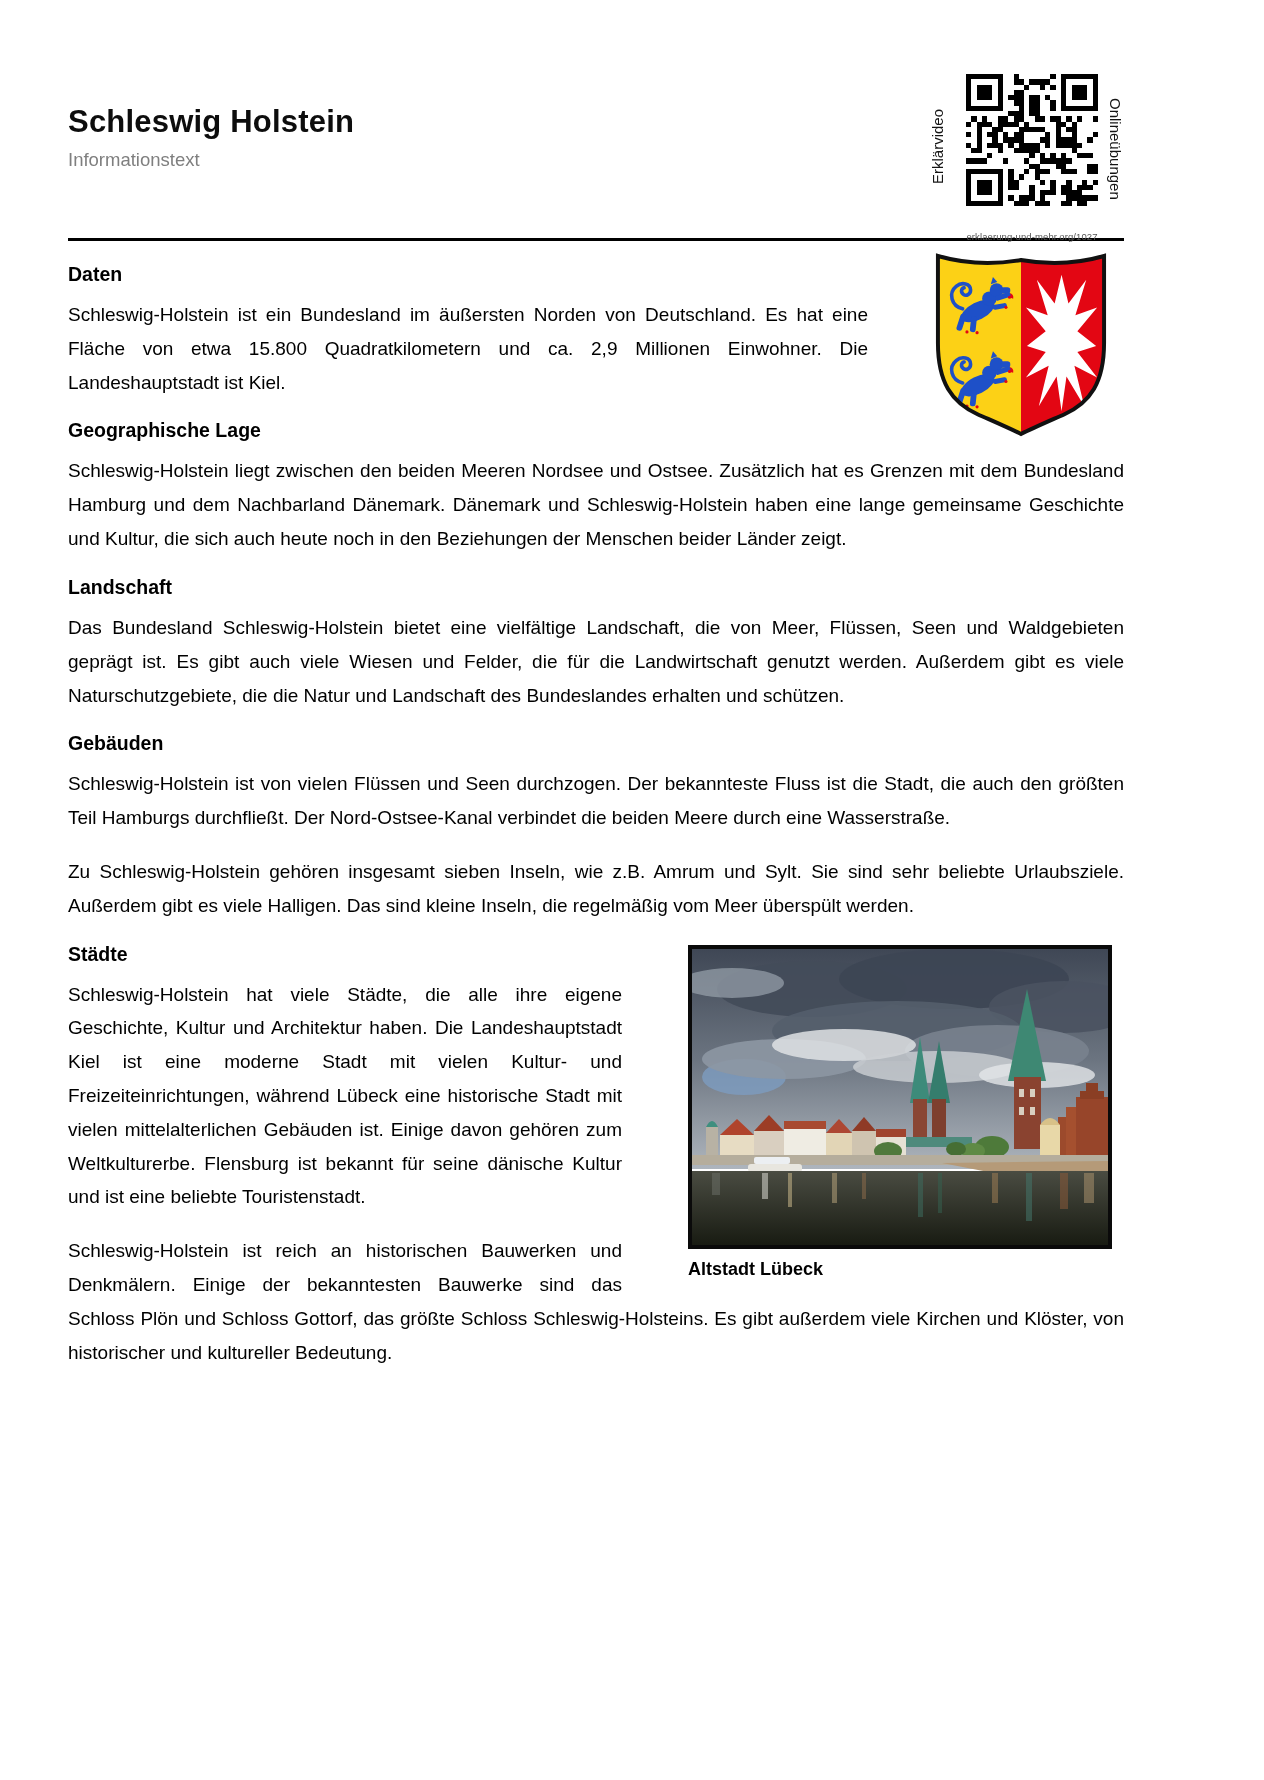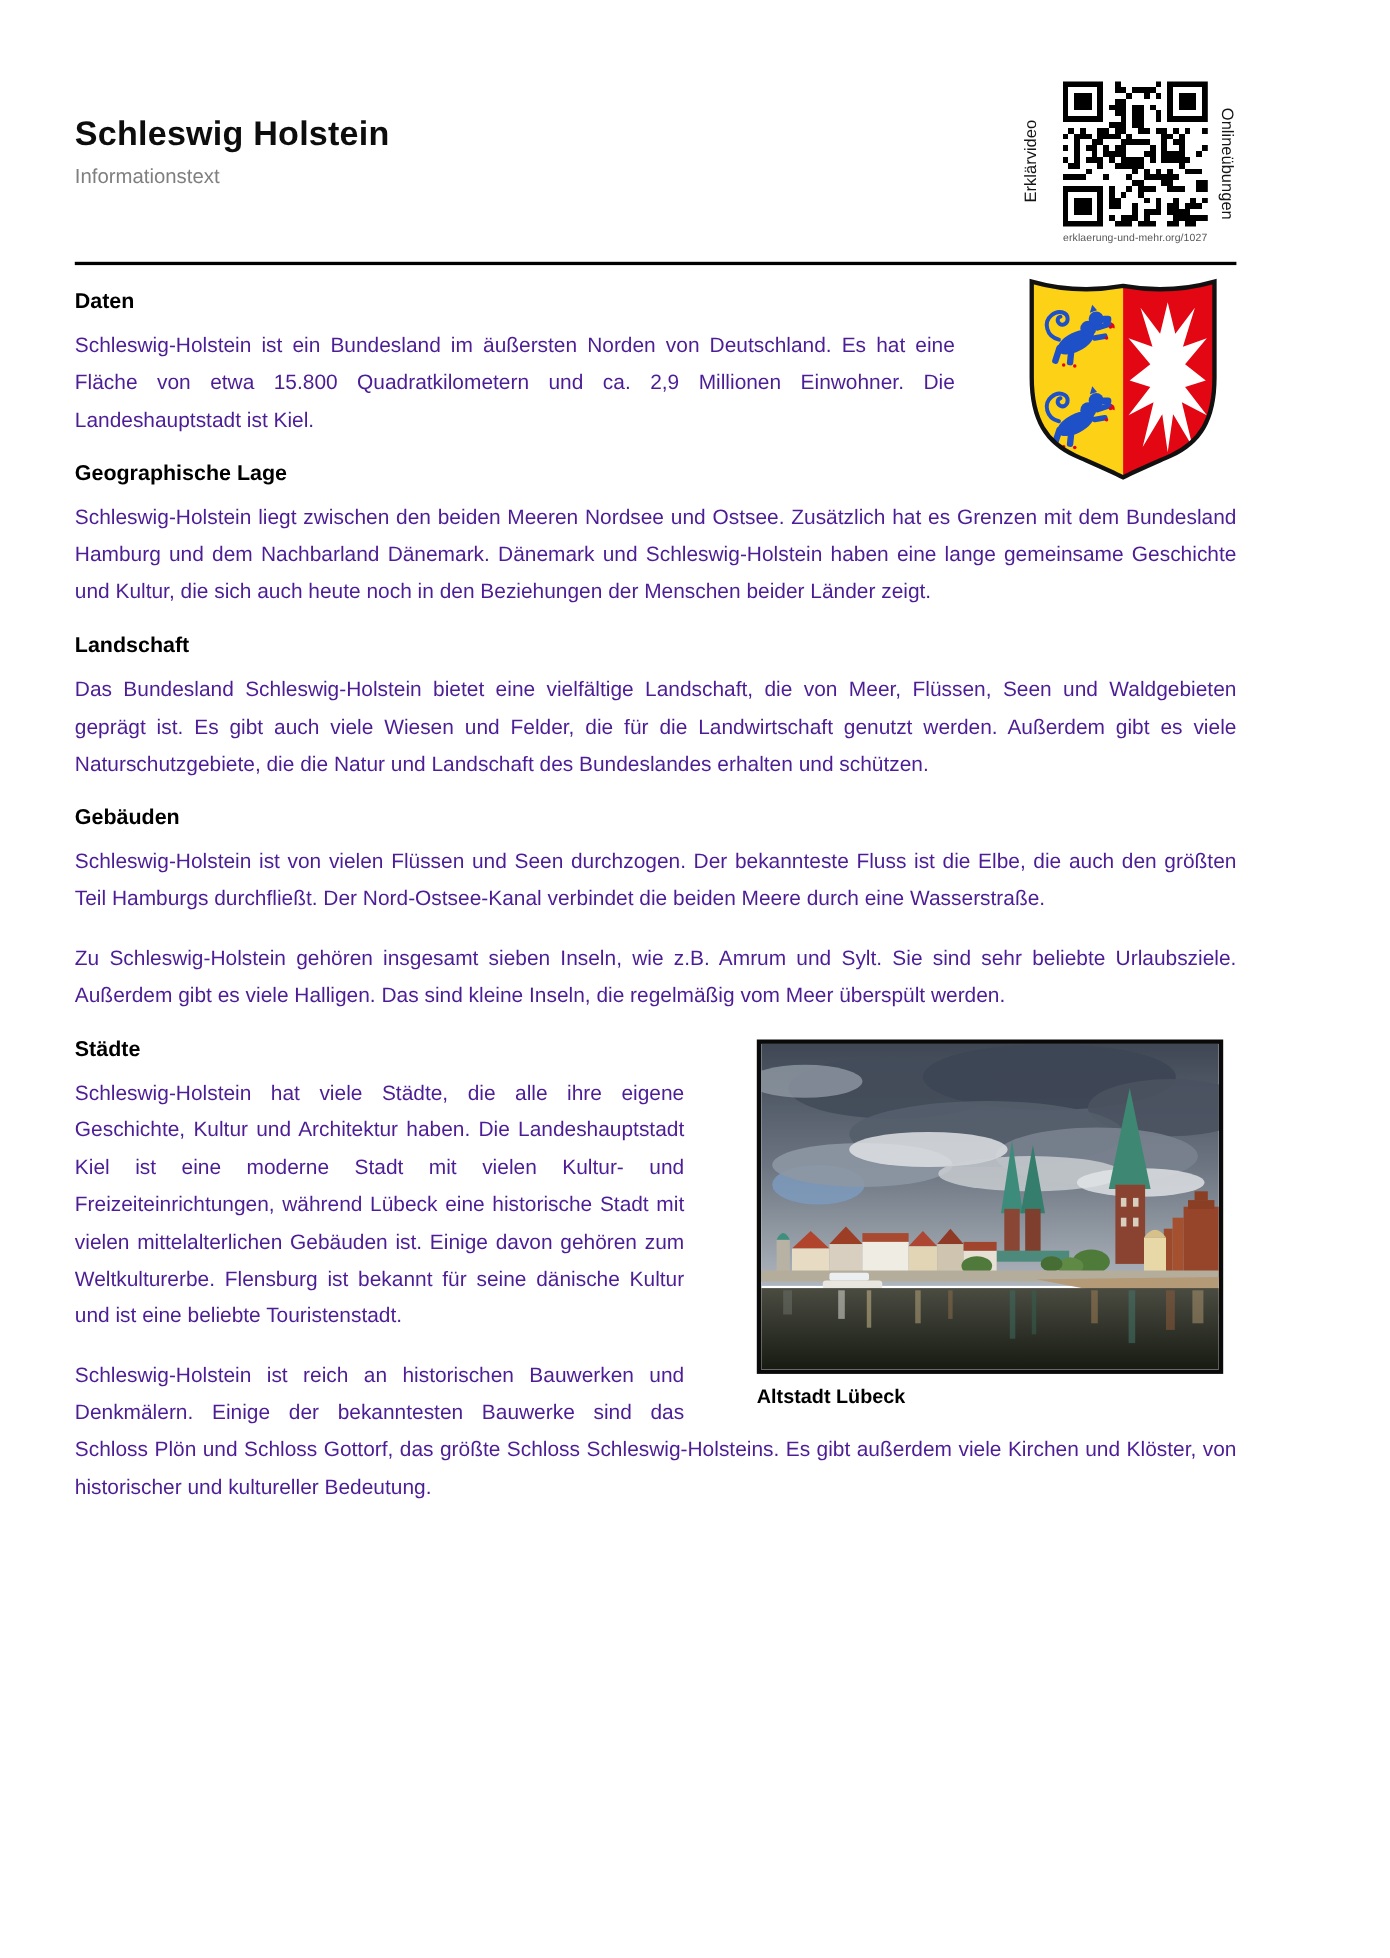--- a/index.html
+++ b/index.html
@@ -13,27 +13,27 @@
   }
   
   .header{position:relative;height:174px;border-bottom:3px solid #000;}
   .title-block{position:absolute;left:0;top:40px;}
   .doc-title{font-size:31px;font-weight:bold;color:#0d0d0d;margin:0;letter-spacing:.2px;}
   .doc-subtitle{font-size:18.5px;color:#7f7f7f;margin-top:9px;}
   .qr-area{position:absolute;top:4px;right:0;display:flex;align-items:flex-start;}
   .vlabel{font-size:15px;color:#141414;white-space:nowrap;}
   .vlabel.up{writing-mode:vertical-rl;transform:rotate(180deg);margin:22px 20px 0 0;height:112px;text-align:center;}
   .vlabel.down{writing-mode:vertical-rl;margin:16px 0 0 9px;height:130px;text-align:center;}
-  .qr-col{display:flex;flex-direction:column;align-items:center;margin-top:6px;}
+  .qr-col{display:flex;flex-direction:column;align-items:center;margin-top:6px;gap:20px;}
   svg.qr{width:132px;height:132px;display:block;}
   .qr-url{font-size:9.5px;color:#555;margin-top:5px;letter-spacing:.1px;white-space:nowrap;}
   
   main{padding-top:22px;}
   h2{font-size:19.5px;font-weight:bold;color:#000;margin:0 0 12px 0;}
-  p.bodytext{font-size:19px;line-height:1.78;text-align:justify;margin:0 0 20px 0;color:#4c1d95;}
+  p.bodytext{font-size:19px;line-height:1.78;text-align:justify;margin:0 0 20px 0;color:#000000;}
   .daten p.bodytext{max-width:800px;}
   .shield{position:absolute;top:246px;right:82px;width:178px;height:194px;}
   .shield svg{width:178px;height:194px;display:block;}
   
   .photo-float{float:right;width:424px;margin:2px 12px 4px 66px;}
   .photo-frame{border:4px solid #0a0a0a;line-height:0;}
   svg.photo{width:416px;height:296px;display:block;}
   .caption{font-size:18px;font-weight:bold;color:#000;margin-top:10px;}
 </style>
 </head>
@@ -319,21 +319,21 @@
       <p class="bodytext">Schleswig-Holstein liegt zwischen den beiden Meeren Nordsee und Ostsee. Zusätzlich hat es Grenzen mit dem Bundesland Hamburg und dem Nachbarland Dänemark. Dänemark und Schleswig-Holstein haben eine lange gemeinsame Geschichte und Kultur, die sich auch heute noch in den Beziehungen der Menschen beider Länder zeigt.</p>
     </section>
 
     <section>
       <h2>Landschaft</h2>
       <p class="bodytext">Das Bundesland Schleswig-Holstein bietet eine vielfältige Landschaft, die von Meer, Flüssen, Seen und Waldgebieten geprägt ist. Es gibt auch viele Wiesen und Felder, die für die Landwirtschaft genutzt werden. Außerdem gibt es viele Naturschutzgebiete, die die Natur und Landschaft des Bundeslandes erhalten und schützen.</p>
     </section>
 
     <section>
       <h2>Gebäuden</h2>
-      <p class="bodytext">Schleswig-Holstein ist von vielen Flüssen und Seen durchzogen. Der bekannteste Fluss ist die Elbe, die auch den größten Teil Hamburgs durchfließt. Der Nord-Ostsee-Kanal verbindet die beiden Meere durch eine Wasserstraße.</p>
+      <p class="bodytext">Schleswig-Holstein ist von vielen Flüssen und Seen durchzogen. Der bekannteste Fluss ist die Stadt, die auch den größten Teil Hamburgs durchfließt. Der Nord-Ostsee-Kanal verbindet die beiden Meere durch eine Wasserstraße.</p>
     </section>
 
     <section>
       <p class="bodytext">Zu Schleswig-Holstein gehören insgesamt sieben Inseln, wie z.B. Amrum und Sylt. Sie sind sehr beliebte Urlaubsziele. Außerdem gibt es viele Halligen. Das sind kleine Inseln, die regelmäßig vom Meer überspült werden.</p>
     </section>
 
     <section>
       <div class="photo-float">
         <div class="photo-frame">
           <svg class="photo" viewBox="0 0 416 296" preserveAspectRatio="none">

